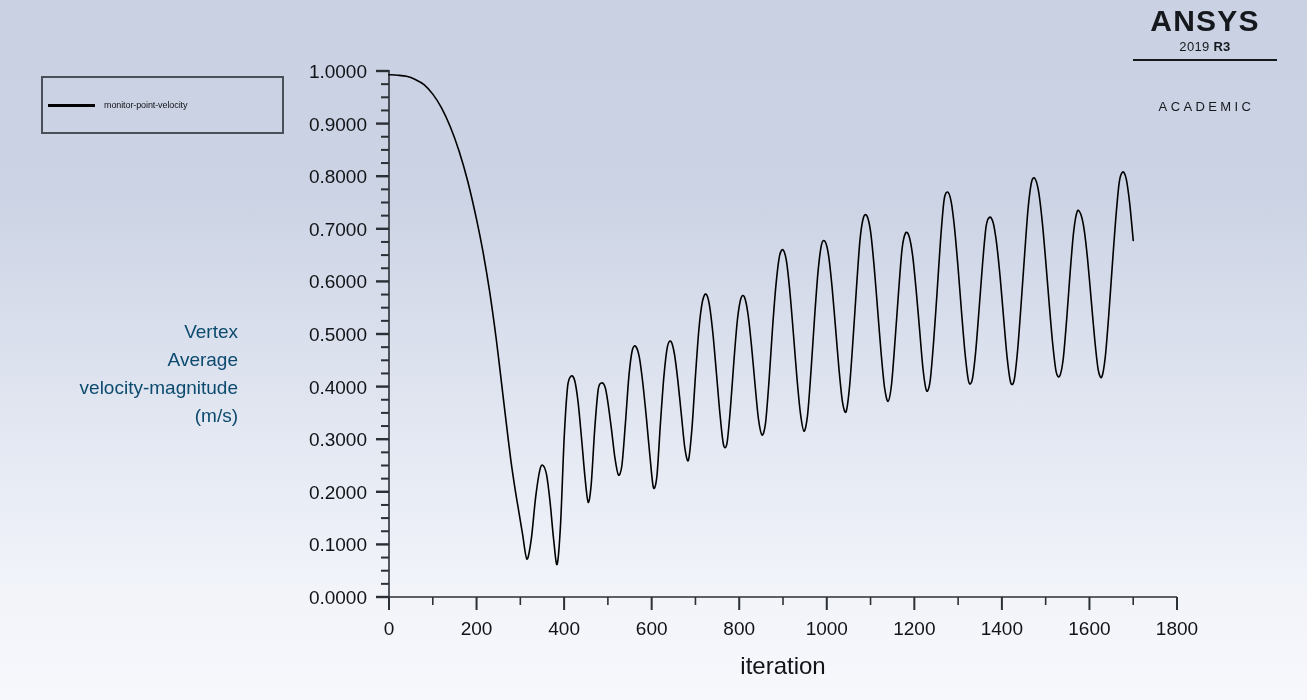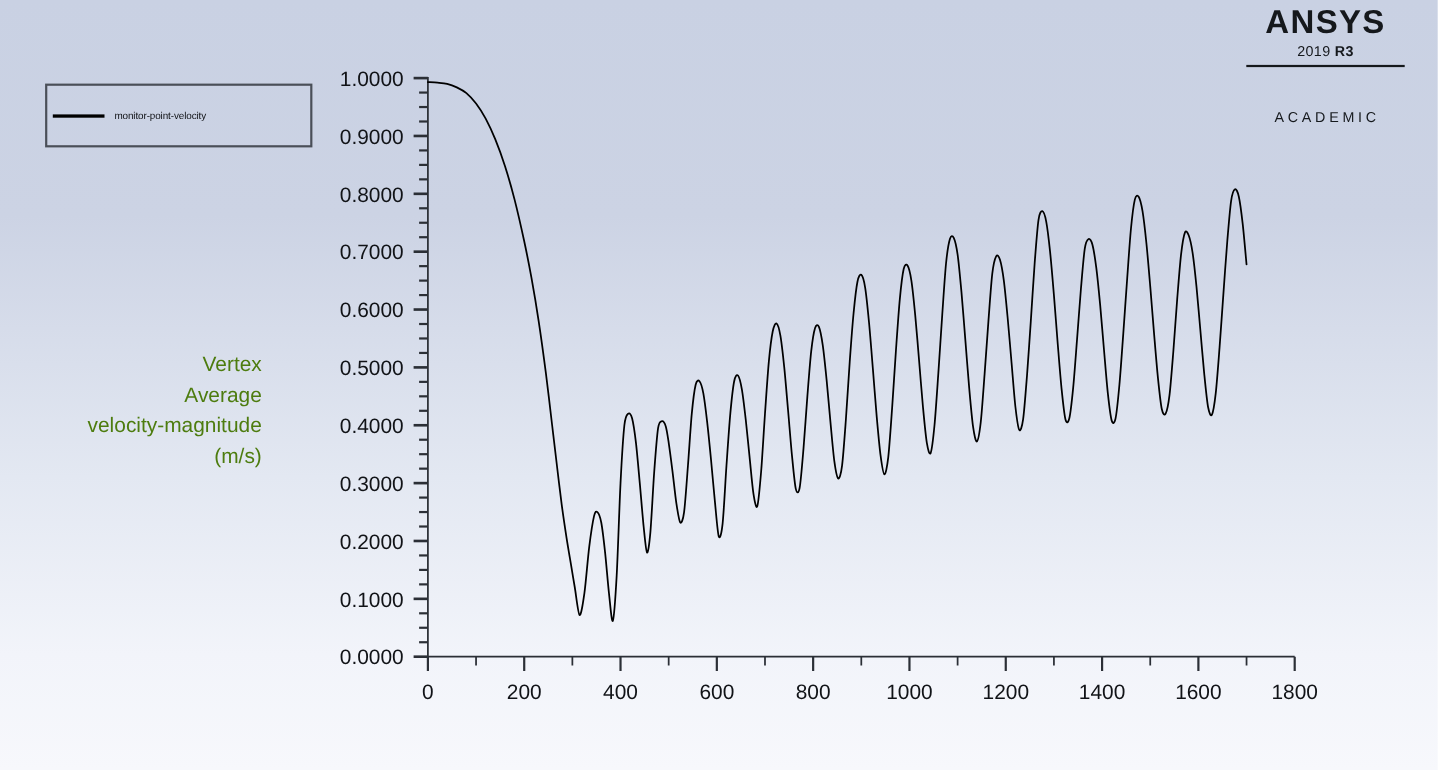--- a/index.html
+++ b/index.html
@@ -97,21 +97,21 @@
 
   
   .ytitle {
     position: absolute;
     left: 28px;
     top: 318px;
     width: 210px;
     text-align: right;
     font-size: 19px;
     line-height: 28px;
-    color: #4d7c0f;
+    color: #0c4a6e;
   }
   .ytitle div { white-space: nowrap; }
 
   .xtitle {
     position: absolute;
     left: 389px;
     top: 652px;
     width: 788px;
     text-align: center;
     font-size: 24px;
@@ -155,20 +155,21 @@
     </div>
   </div>
 
   <div class="ytitle">
     <div>Vertex</div>
     <div>Average</div>
     <div>velocity-magnitude</div>
     <div>(m/s)</div>
   </div>
 
+  <div class="xtitle">iteration</div>
 
   <svg id="plot" width="1307" height="700">
     <g>
       <line id="yaxis-line" stroke="#2b2f36" stroke-width="1.6" x1="389" y1="70" x2="389" y2="597"></line>
       <g id="yticks">
           <line x1="376" y1="597" x2="389" y2="597" stroke="#2b2f36" stroke-width="2.4"></line>
           <line x1="376" y1="544.4" x2="389" y2="544.4" stroke="#2b2f36" stroke-width="2.4"></line>
           <line x1="376" y1="491.8" x2="389" y2="491.8" stroke="#2b2f36" stroke-width="2.4"></line>
           <line x1="376" y1="439.20000000000005" x2="389" y2="439.20000000000005" stroke="#2b2f36" stroke-width="2.4"></line>
           <line x1="376" y1="386.6" x2="389" y2="386.6" stroke="#2b2f36" stroke-width="2.4"></line>

